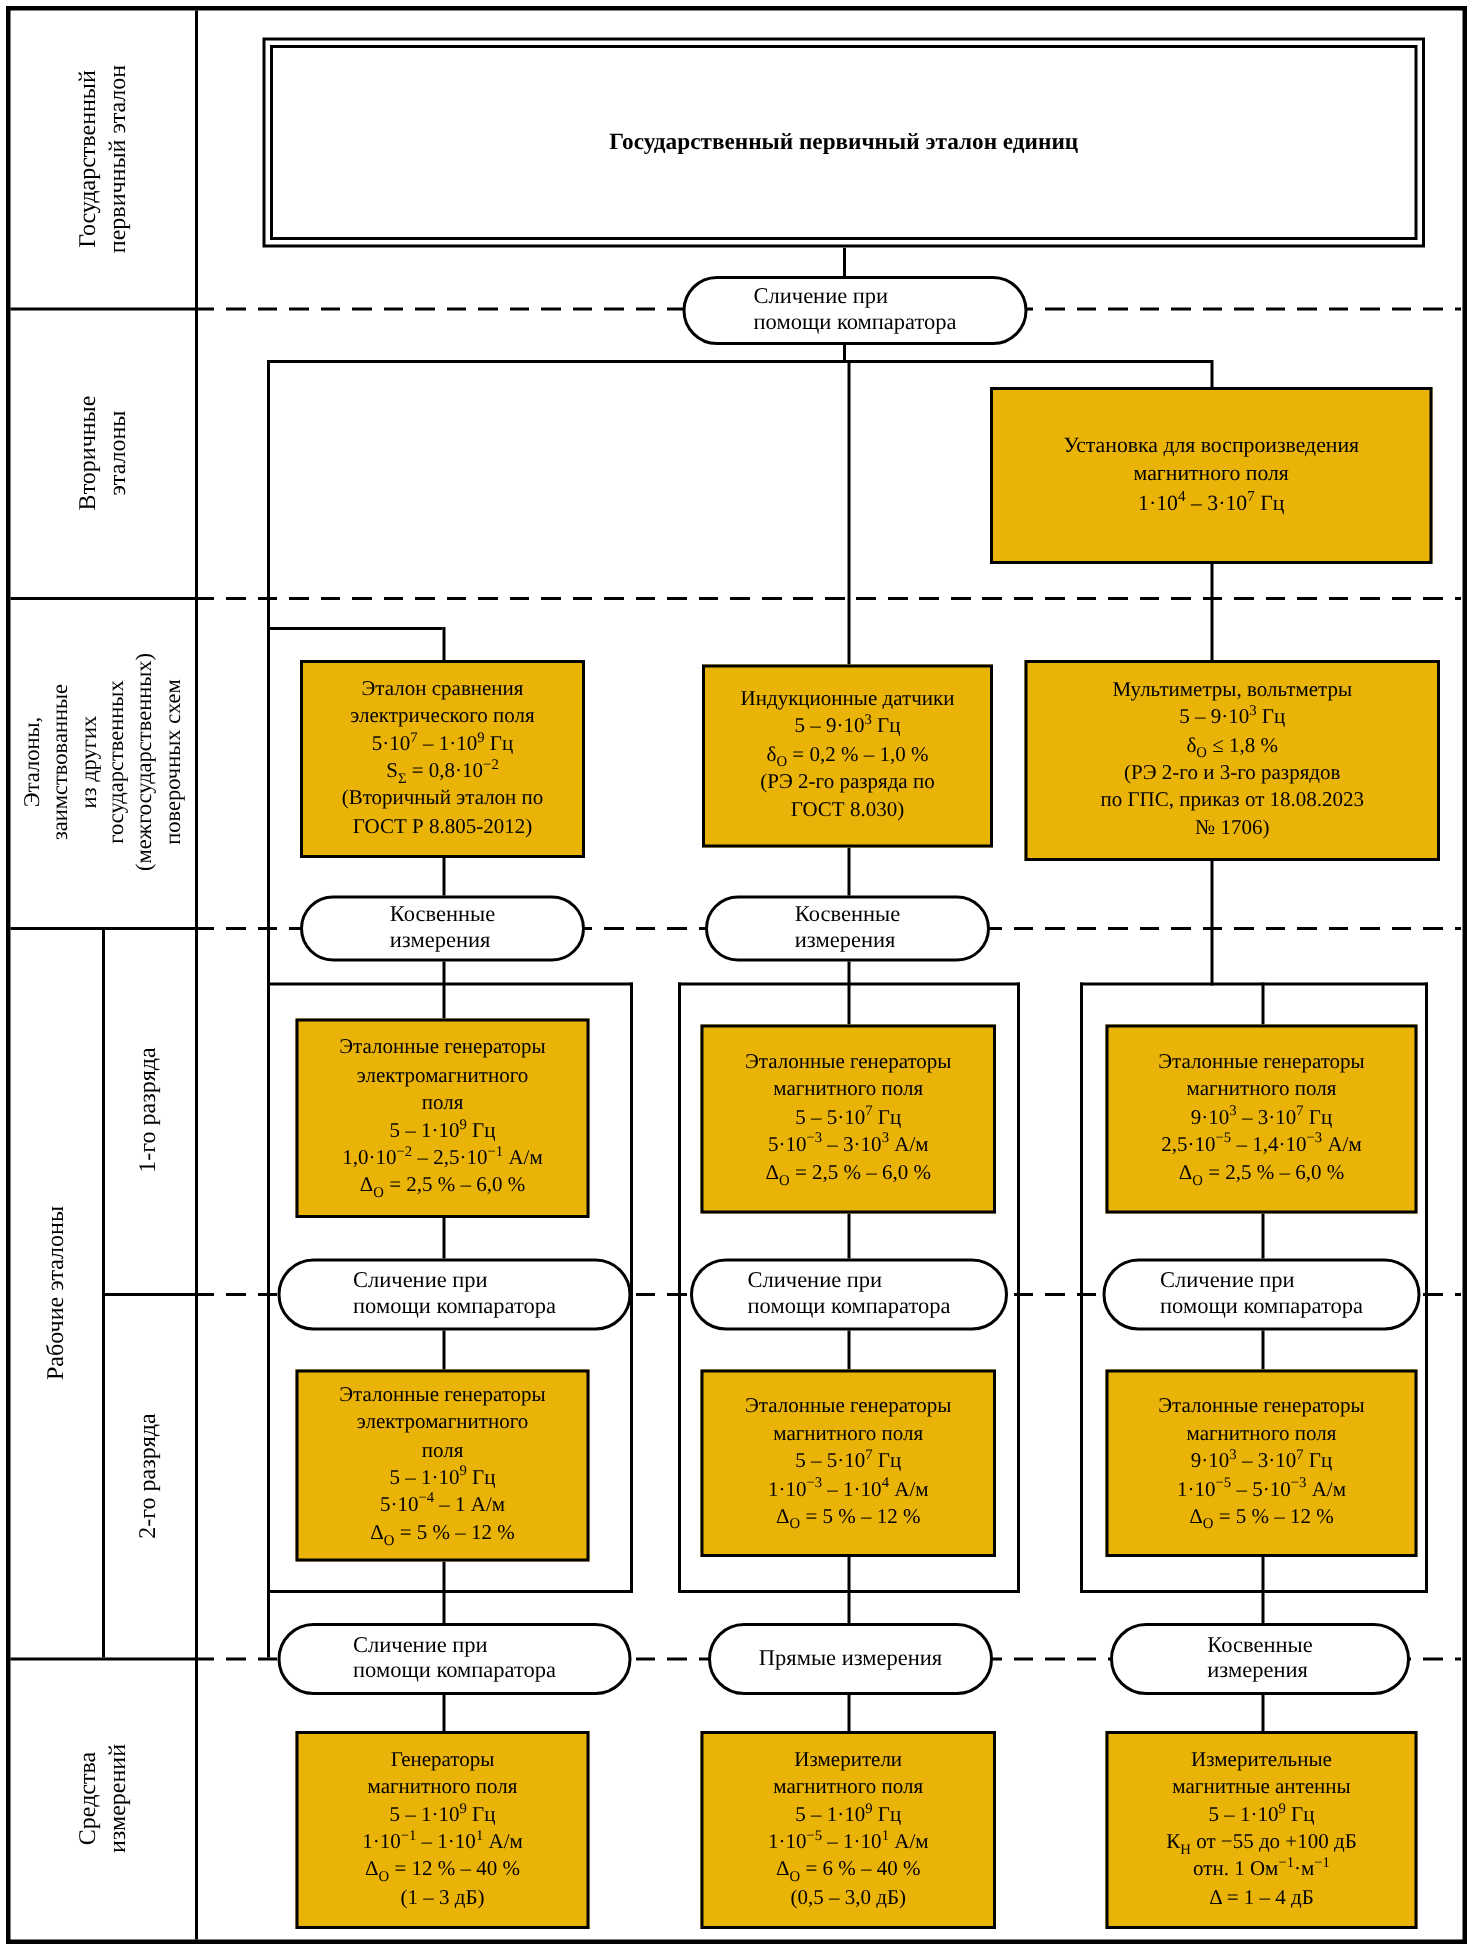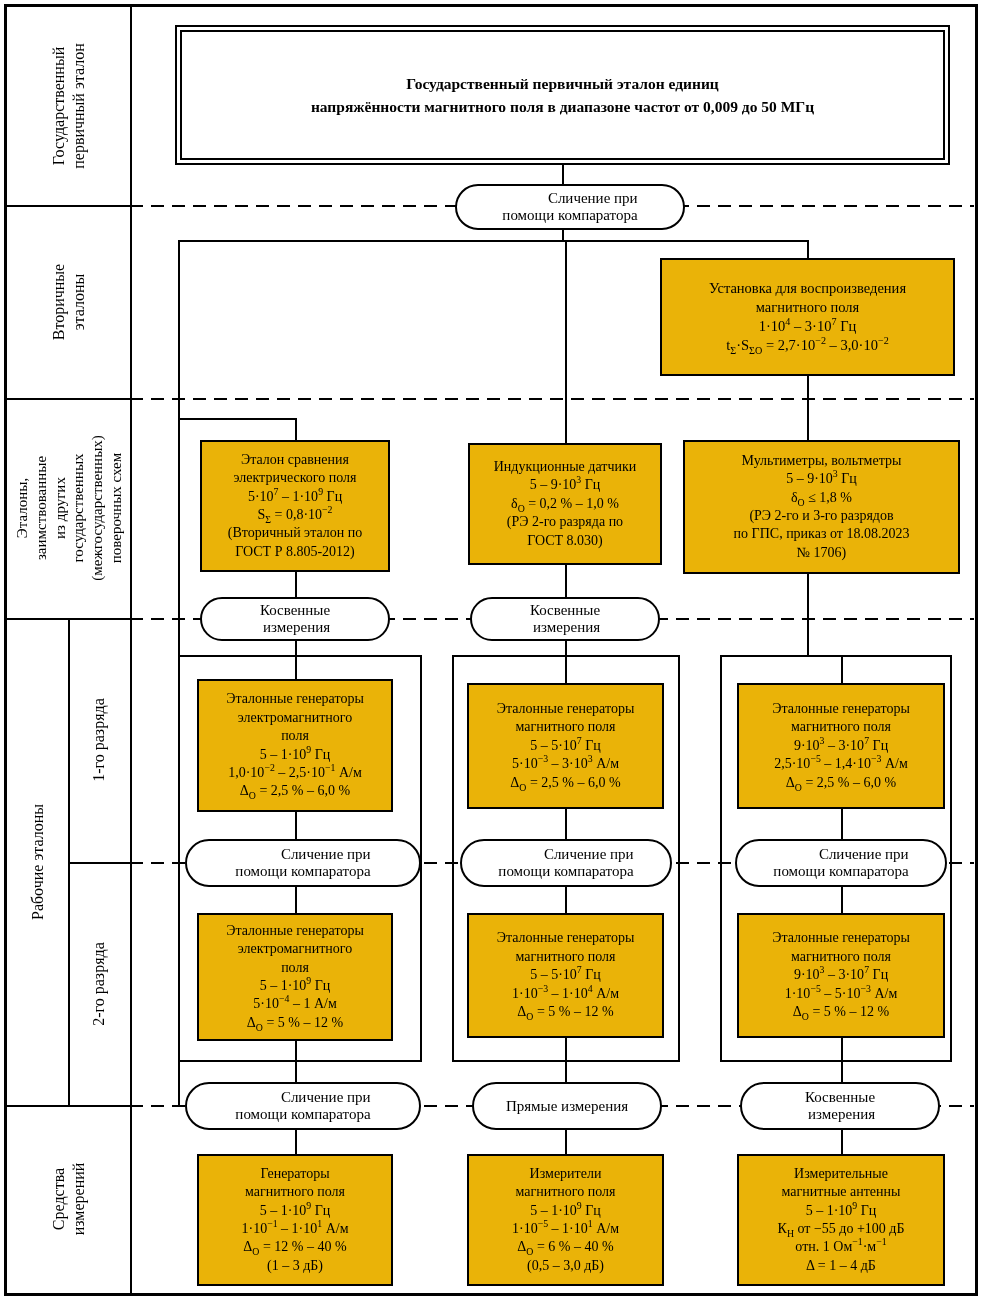--- a/index.html
+++ b/index.html
@@ -17,21 +17,21 @@
     background:repeating-linear-gradient(90deg,#000 0 13px,transparent 13px 21px);}
   .svl{position:absolute;width:2px;background:#000;z-index:4;}
   .shl{position:absolute;height:2px;background:#000;z-index:4;}
   
   .node{position:absolute;border:2px solid #000;background:#eab308;z-index:3;
     box-sizing:border-box;display:flex;flex-direction:column;justify-content:center;
     text-align:center;font-size:14px;line-height:1.32;padding:3px 4px;}
   .node .ln{white-space:nowrap;}
   .oval{position:absolute;border:2px solid #000;background:#fff;z-index:3;
     box-sizing:border-box;border-radius:26px;display:flex;align-items:center;
-    justify-content:center;text-align:right;font-size:15px;line-height:1.12;}
+    justify-content:center;text-align:left;font-size:15px;line-height:1.12;}
   .oval span{white-space:pre-line;}
   .gpe{position:absolute;border:2px solid #000;background:#fff;z-index:3;
     box-sizing:border-box;padding:3px;}
   .gpe .inner{width:100%;height:100%;border:2px solid #000;box-sizing:border-box;
     display:flex;flex-direction:column;justify-content:center;text-align:center;
     font-size:15px;line-height:1.5;}
   .gpe .b{font-weight:bold;font-size:15.5px;}
   sup,sub{line-height:0;font-size:0.7em;}
   
   .vcell{position:absolute;z-index:5;}
@@ -132,21 +132,20 @@
   <span class="vtext" style="width:230px;">2-го разряда</span>
 </div>
 <div class="vcell" style="left:7px;top:1105px;width:123px;height:188px;">
   <span class="vtext" style="width:180px;">Средства
 измерений</span>
 </div>
 
 <div class="gpe" style="left:175px;top:25px;width:775px;height:140px;">
   <div class="inner">
     <div class="b">Государственный первичный эталон единиц</div>
-    <div class="b">напряжённости магнитного поля в диапазоне частот от 0,009 до 50 МГц</div>
   </div>
 </div>
 
 <div class="oval" style="left:455px;top:184px;width:230px;height:46px;">
   <span>Сличение при
 помощи компаратора</span>
 </div>
 <div class="oval" style="left:200px;top:597px;width:190px;height:44px;">
   <span>Косвенные
 измерения</span>
@@ -176,21 +175,20 @@
 </div>
 <div class="oval" style="left:740px;top:1082px;width:200px;height:48px;">
   <span>Косвенные
 измерения</span>
 </div>
 
 <div class="node" style="left:660px;top:258px;width:295px;height:118px;font-size:14.5px;">
   <div class="ln">Установка для воспроизведения</div>
   <div class="ln">магнитного поля</div>
   <div class="ln">1·10<sup>4</sup> – 3·10<sup>7</sup> Гц</div>
-  <div class="ln">t<sub>Σ</sub>·S<sub>ΣО</sub> = 2,7·10<sup>−2</sup> – 3,0·10<sup>−2</sup></div>
 </div>
 
 <div class="node" style="left:200px;top:440px;width:190px;height:132px;">
   <div class="ln">Эталон сравнения</div>
   <div class="ln">электрического поля</div>
   <div class="ln">5·10<sup>7</sup> – 1·10<sup>9</sup> Гц</div>
   <div class="ln">S<sub>Σ</sub> = 0,8·10<sup>−2</sup></div>
   <div class="ln">(Вторичный эталон по</div>
   <div class="ln">ГОСТ Р 8.805-2012)</div>
 </div>

